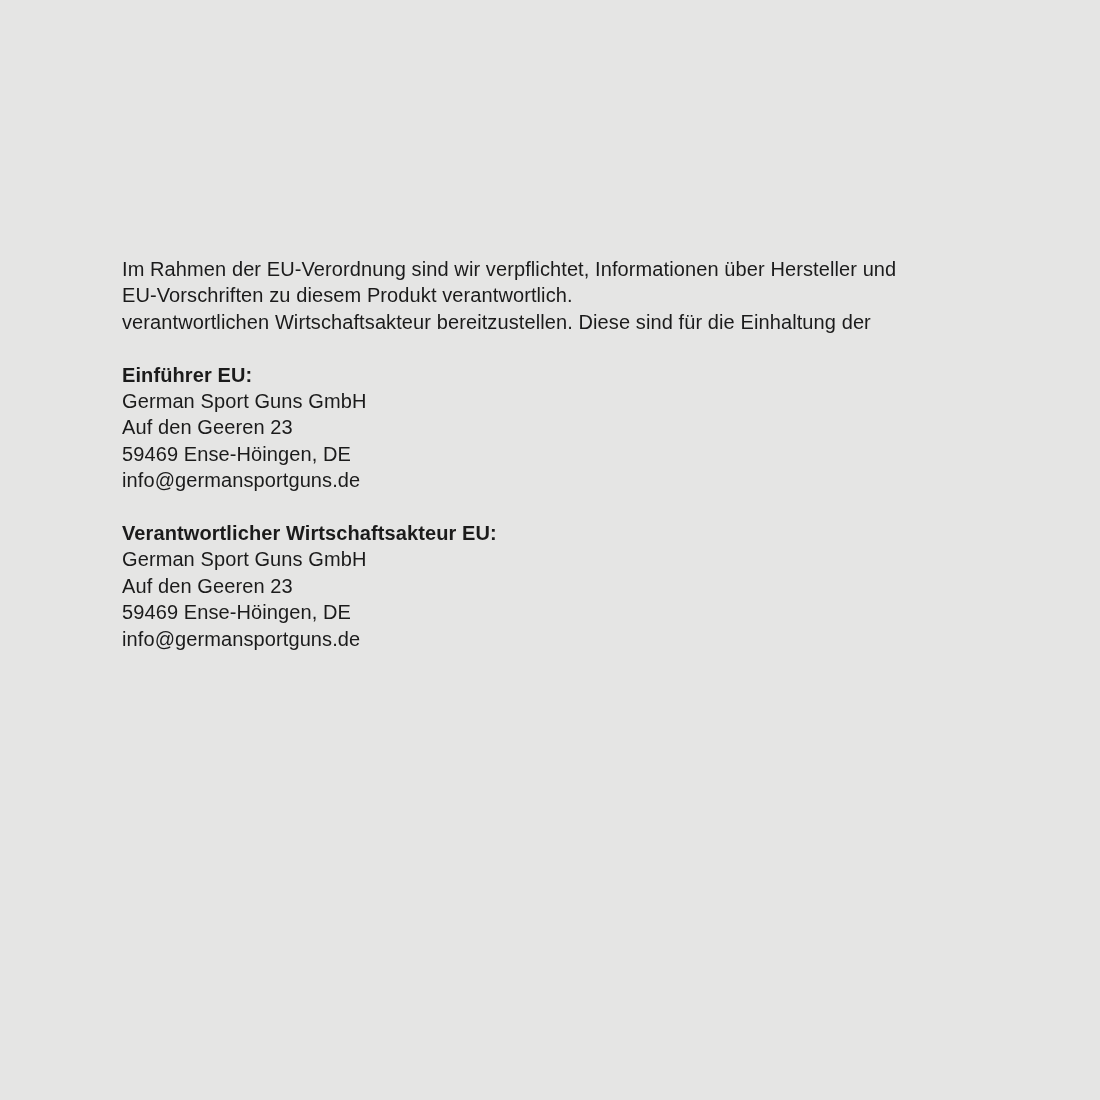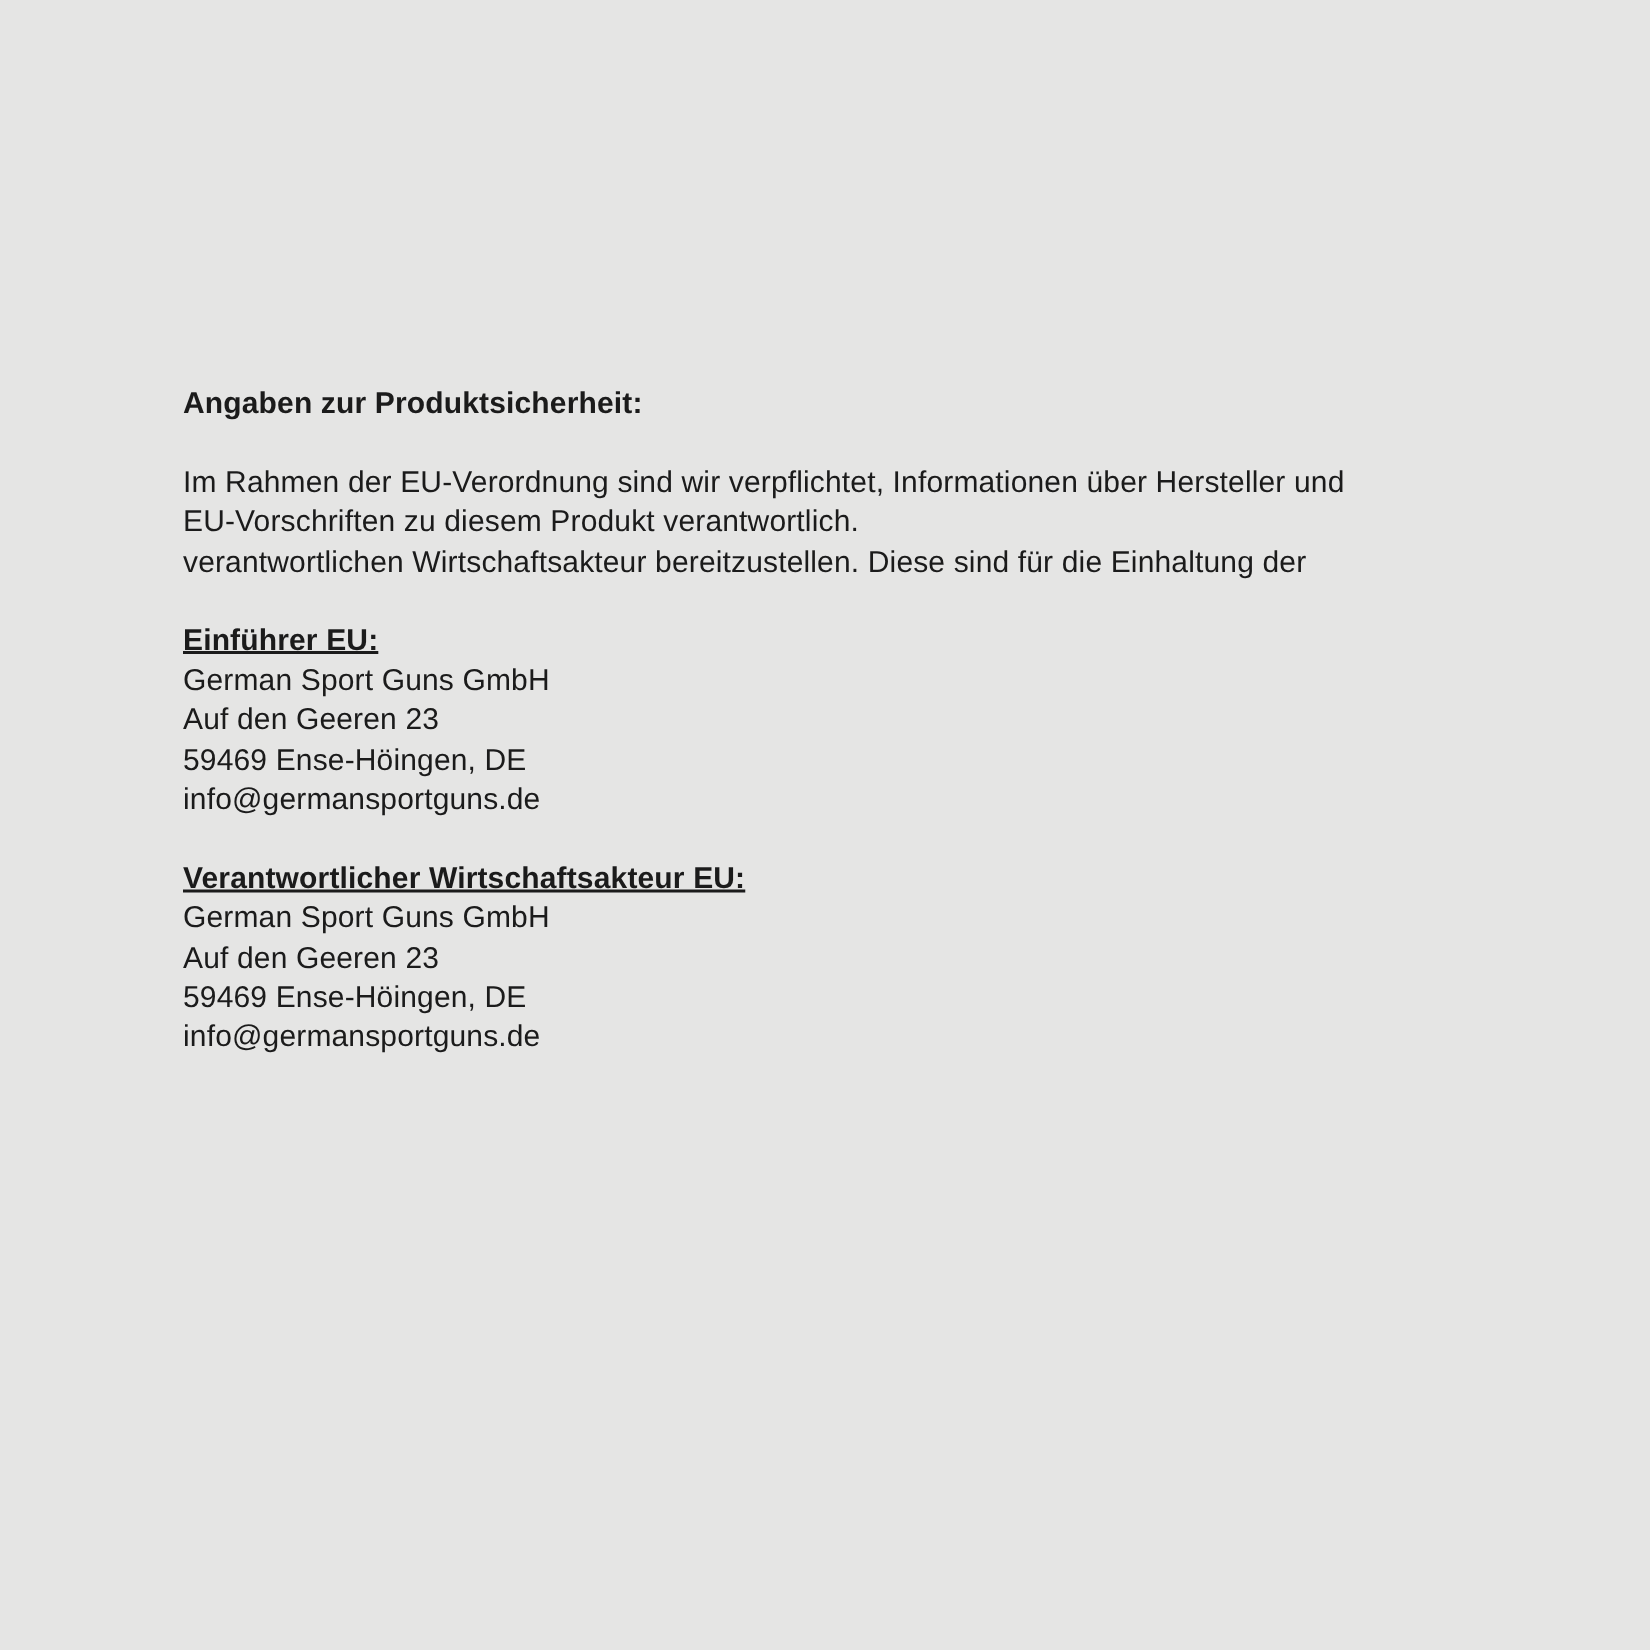--- a/index.html
+++ b/index.html
@@ -28,33 +28,31 @@
     margin: 0 0 26.4px 0;
   }
   .heading {
     font-weight: bold;
     font-size: 20px;
     margin: 0 0 26.4px 0;
     line-height: 26.4px;
   }
   .label {
     font-weight: bold;
-    text-decoration: underline;
   }
   .line {
     display: block;
     white-space: nowrap;
   }
 </style>
 </head>
 <body>
 
 <div class="content">
 
-  <h2 class="heading">Angaben zur Produktsicherheit:</h2>
 
   <div class="block">
     <span class="line">Im Rahmen der EU-Verordnung sind wir verpflichtet, Informationen über Hersteller und</span>
     <span class="line">EU-Vorschriften zu diesem Produkt verantwortlich.</span>
     <span class="line">verantwortlichen Wirtschaftsakteur bereitzustellen. Diese sind für die Einhaltung der</span>
   </div>
 
   <div class="block">
     <span class="line label">Einführer EU:</span>
     <span class="line">German Sport Guns GmbH</span>

